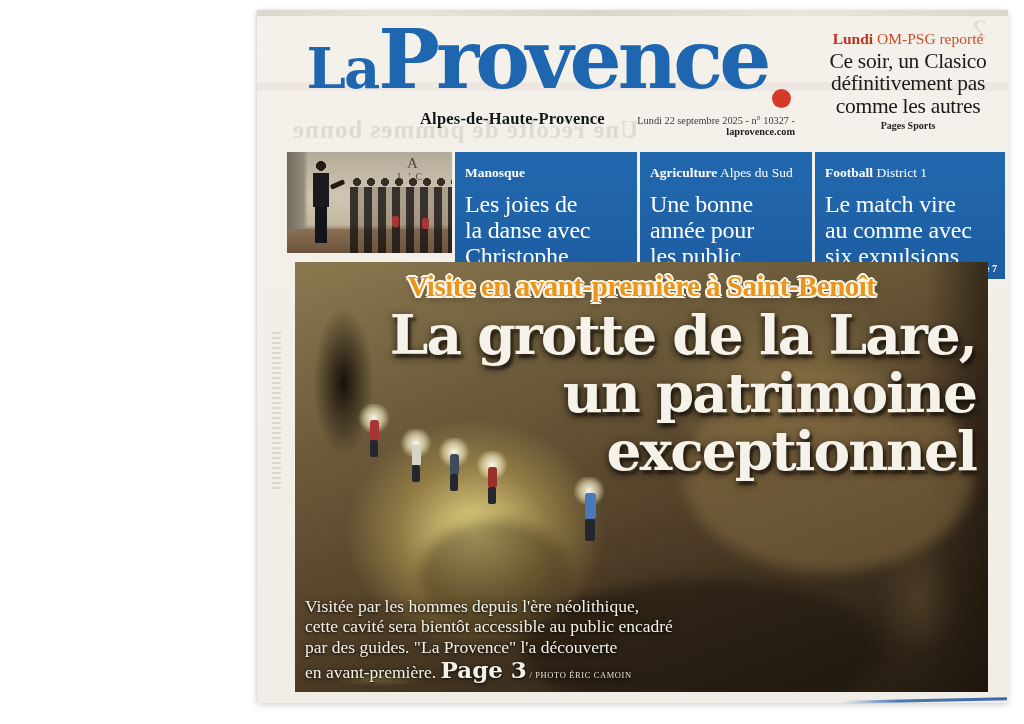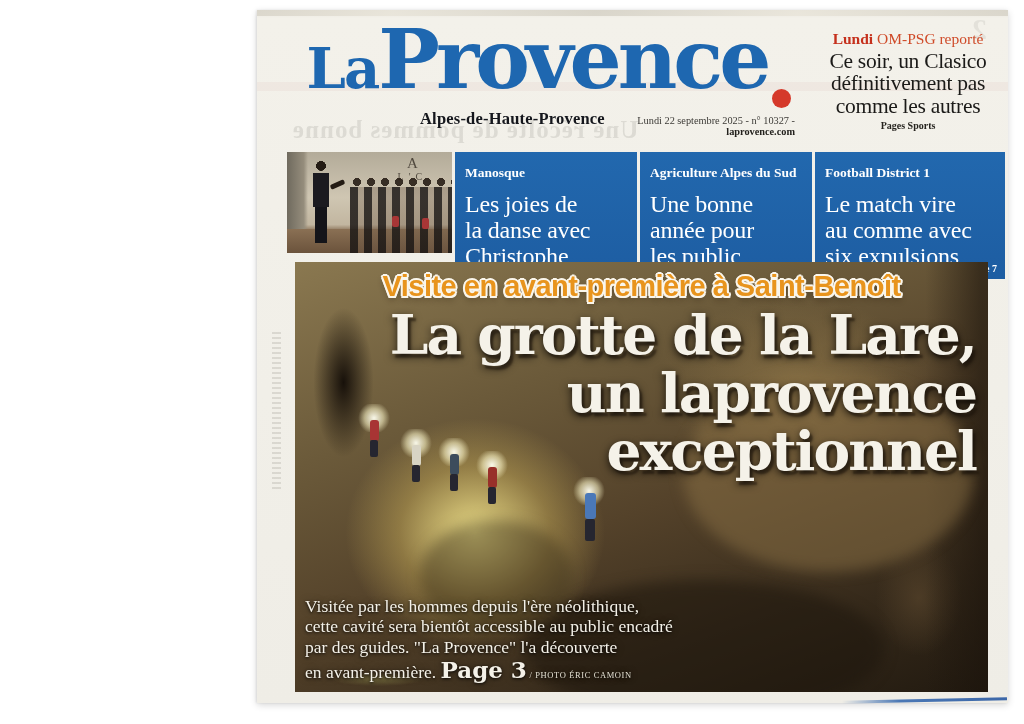--- a/index.html
+++ b/index.html
@@ -72,21 +72,21 @@
   .red-skirt{position:absolute;width:7px;height:11px;background:#a83636;border-radius:2px;}
   .rs1{right:32%;bottom:26%;}
   .rs2{right:14%;bottom:24%;}
 
   .teaser-box{position:absolute;top:142px;height:127px;box-sizing:border-box;
     background:linear-gradient(180deg,#2268ae,#1d5da2);color:#fff;padding:13px 10px;}
   .tb-1{left:198px;width:182px;}
   .tb-2{left:383px;width:172px;}
   .tb-3{left:558px;width:190px;}
   .teaser-box .kicker{font-size:13.5px;font-weight:bold;}
-  .teaser-box .kicker span{font-weight:bold;}
+  .teaser-box .kicker span{font-weight:normal;}
   .teaser-box h3{margin:11px 0 0;font-size:24px;font-weight:normal;line-height:1.08;
     white-space:pre-line;letter-spacing:-.2px;}
   .teaser-box .page{position:absolute;right:8px;bottom:5px;font-size:10px;font-weight:bold;margin-left:16px;}
   .teaser-box .credit{position:absolute;left:10px;bottom:6px;font-size:6.5px;
     color:rgba(255,255,255,.55);letter-spacing:.5px;}
 
   
   .main-photo{position:absolute;left:38px;top:252px;width:693px;height:430px;overflow:hidden;
     background:
       linear-gradient(90deg, rgba(0,0,0,0) 91%, rgba(28,20,12,.6) 99%),
@@ -107,21 +107,21 @@
   .caver i{position:absolute;top:7px;left:6px;width:9px;height:21px;border-radius:3px;display:block;}
   .caver em{position:absolute;top:27px;left:6px;width:8px;height:17px;background:#262630;border-radius:2px;display:block;}
   .cv1{left:10%;top:35%;} .cv1 i{background:#a83434;}
   .cv2{left:16%;top:41%;} .cv2 i{background:#d8d4c4;}
   .cv3{left:21.5%;top:43%;} .cv3 i{background:#3c4c5c;}
   .cv4{left:27%;top:46%;} .cv4 i{background:#98302a;}
   .cv5{left:41%;top:52%;width:24px;height:58px;} .cv5 i{background:#4a78b8;width:11px;height:26px;}
   .cv5 em{top:33px;width:10px;height:22px;}
 
   .main-kicker{position:absolute;left:0;top:8px;width:100%;text-align:center;
-    font-family:Liberation Sans, sans-serif;font-weight:bold;font-size:29px;color:#e8941d;
+    font-family:Liberation Serif, serif;font-weight:bold;font-size:29px;color:#e8941d;
     letter-spacing:-.5px;
     text-shadow:2px 0 0 #faf6ec,-2px 0 0 #faf6ec,0 2px 0 #faf6ec,0 -2px 0 #faf6ec,
       1.5px 1.5px 0 #faf6ec,-1.5px -1.5px 0 #faf6ec,1.5px -1.5px 0 #faf6ec,-1.5px 1.5px 0 #faf6ec,
       0 4px 6px rgba(40,25,10,.4);}
   .main-headline{position:absolute;right:12px;top:44px;width:96%;margin:0;text-align:right;
     font-family:"DejaVu Serif",serif;font-weight:bold;font-size:55px;line-height:1.05;
     color:#f5f2e9;white-space:pre-line;letter-spacing:-2px;
     text-shadow:0 3px 8px rgba(0,0,0,.75), 3px 4px 2px rgba(35,24,12,.55);}
   .main-caption{position:absolute;left:10px;bottom:8px;width:62%;
     font-size:17.5px;line-height:1.17;color:#f4f1e8;white-space:pre-line;
@@ -216,21 +216,21 @@
         <i></i>
         <em></em>
       </div>
     <div class="caver cv5">
         <i></i>
         <em></em>
       </div>
 
     <div class="main-kicker">Visite en avant-première à Saint-Benoît</div>
     <h1 class="main-headline">La grotte de la Lare,
-un laprovence
+un patrimoine
 exceptionnel</h1>
     <div class="main-caption"><span>Visitée par les hommes depuis l'ère néolithique,
 cette cavité sera bientôt accessible au public encadré
 par des guides. "La Provence" l'a découverte
 en avant-première. </span><span class="pg">Page 3</span><span class="cr"> / PHOTO ÉRIC CAMOIN</span></div>
   </div>
 
   <div class="bottom-line"></div>
 </div>
 

